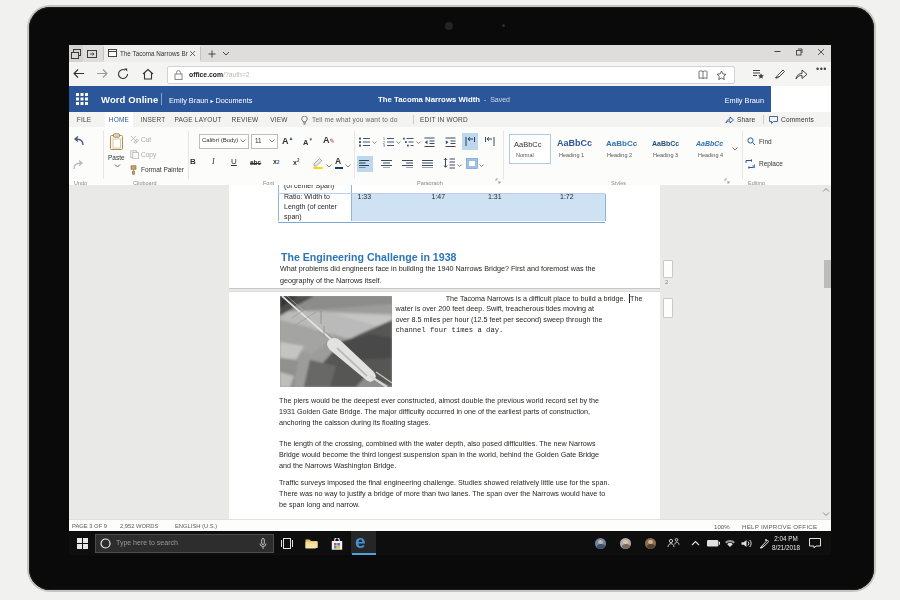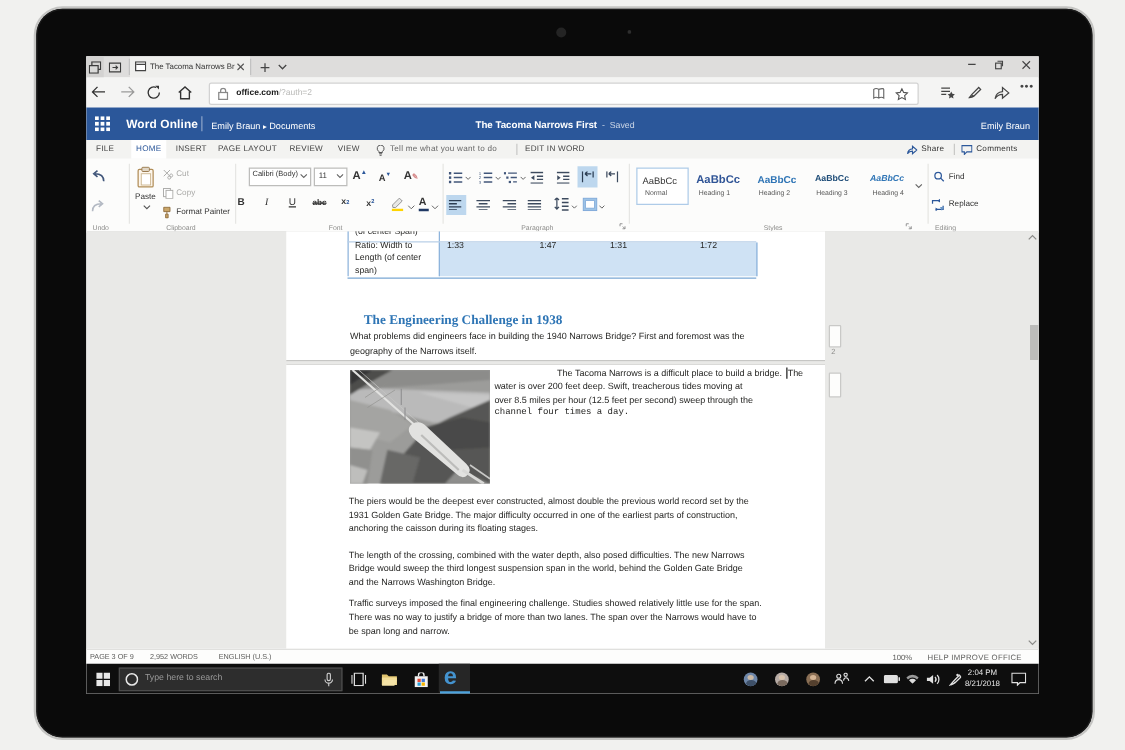--- a/index.html
+++ b/index.html
@@ -7,21 +7,21 @@
 .abs{position:absolute;}
 #tablet{position:absolute;left:29px;top:7px;width:845px;height:583px;background:#0a0a0a;border-radius:21px;box-shadow:0 0 0 2px #c4c4c2, inset 0 0 0 1px #1c1c1c;}
 #screen{position:absolute;left:40px;top:38px;width:762px;height:510px;background:#fff;overflow:hidden;}
 
 #tabbar{position:absolute;left:0;top:0;width:762px;height:17px;background:#dedddc;}
 #tabbar .sep{position:absolute;top:2px;width:1px;height:13px;background:#c2c2c2;}
 
 #addr{position:absolute;left:0;top:17px;width:762px;height:24px;background:#f4f4f3;}
 #urlfield{position:absolute;left:98px;top:4px;width:566px;height:16px;background:#fff;border:1px solid #d2d2d2;border-radius:2px;}
 
-#bluebar{position:absolute;left:0;top:41px;width:762px;height:26px;background:#2b579a;color:#fff;}
+#bluebar{position:absolute;left:0;top:41px;width:702px;height:26px;background:#2b579a;color:#fff;}
 
 #menurow{position:absolute;left:0;top:67px;width:762px;height:15px;background:#f3f3f1;color:#444;}
 .mtab{position:absolute;top:0;height:15px;line-height:15px;font-size:6.5px;letter-spacing:.2px;text-align:center;}
 
 #ribbon{position:absolute;left:0;top:82px;width:762px;height:58px;background:#fcfcfb;border-bottom:1px solid #d8d8d6;}
 .rsep{position:absolute;top:4px;width:1px;height:48px;background:#e6e6e4;}
 .rlabel{position:absolute;top:53px;font-size:5.5px;color:#8a8a88;white-space:nowrap;}
 .rtxt{position:absolute;font-size:6.5px;color:#333;white-space:nowrap;}
 .dim{color:#a9a9a7;}
 
@@ -133,21 +133,21 @@
               <rect x="4.5" y="4.5" width="3" height="3"></rect>
               <rect x="9" y="4.5" width="3" height="3"></rect>
               <rect x="0" y="9" width="3" height="3"></rect>
               <rect x="4.5" y="9" width="3" height="3"></rect>
               <rect x="9" y="9" width="3" height="3"></rect>
             </g>
           </svg>
         <div class="abs" style="left:32px;top:8px;font-size:9.5px;font-weight:bold;letter-spacing:.1px;">Word Online</div>
         <div class="abs" style="left:92px;top:7px;width:1px;height:12px;background:rgba(255,255,255,.45);"></div>
         <div class="abs" style="left:100px;top:9.5px;font-size:7.3px;">Emily Braun <span style="font-size:6px;">▸</span> Documents</div>
-        <div class="abs" style="left:-6px;top:9px;width:762px;text-align:center;font-size:7.8px;"><span style="font-weight:bold;">The Tacoma Narrows First</span><span style="opacity:.75;font-size:7px;">&nbsp;&nbsp;-&nbsp;&nbsp;Saved</span></div>
+        <div class="abs" style="left:-6px;top:9px;width:762px;text-align:center;font-size:7.8px;"><span style="font-weight:bold;">The Tacoma Narrows Width</span><span style="opacity:.75;font-size:7px;">&nbsp;&nbsp;-&nbsp;&nbsp;Saved</span></div>
         <div class="abs" style="right:7px;top:9.5px;font-size:7.3px;">Emily Braun</div>
       </div>
       <div id="menurow">
         <div class="mtab" style="left:3px;width:24px;">FILE</div>
         <div class="mtab" style="left:36px;width:28px;background:#fff;color:#2b579a;">HOME</div>
         <div class="mtab" style="left:70px;width:28px;">INSERT</div>
         <div class="mtab" style="left:104px;width:50px;">PAGE LAYOUT</div>
         <div class="mtab" style="left:160px;width:32px;">REVIEW</div>
         <div class="mtab" style="left:196px;width:28px;">VIEW</div>
         <svg class="abs" style="left:232px;top:3.5px" width="7" height="9" viewBox="0 0 7 9">
@@ -379,21 +379,21 @@
         <div class="abs" style="left:209px;top:7.8px;width:327px;height:0.8px;background:#b9d0e8;"></div>
         <div class="body-t" style="left:215px;top:-2.7px;font-size:7px;">(of center Span)</div>
         <div class="body-t" style="left:215px;top:7.6px;font-size:7px;">Ratio: Width to</div>
         <div class="body-t" style="left:215px;top:17.8px;font-size:7px;">Length (of center</div>
         <div class="body-t" style="left:215px;top:27.9px;font-size:7px;">span)</div>
         <div class="body-t" style="left:288.5px;top:7.6px;font-size:7px;">1:33</div>
         <div class="body-t" style="left:362.5px;top:7.6px;font-size:7px;">1:47</div>
         <div class="body-t" style="left:419px;top:7.6px;font-size:7px;">1:31</div>
         <div class="body-t" style="left:491px;top:7.6px;font-size:7px;">1:72</div>
 
-        <div class="abs" style="left:212px;top:65.8px;font-size:10.6px;font-weight:bold;font-family:Liberation Serif, serif;color:#2e75b5;white-space:nowrap;margin-left:10px;">The Engineering Challenge in 1938</div>
+        <div class="abs" style="left:212px;top:65.8px;font-size:10.6px;font-weight:bold;font-family:Liberation Sans, sans-serif;color:#2e75b5;white-space:nowrap;">The Engineering Challenge in 1938</div>
         <div class="body-t" style="left:211px;top:80.4px;text-align:center;">What problems did engineers face in building the 1940 Narrows Bridge? First and foremost was the</div>
         <div class="body-t" style="left:211px;top:91.9px;">geography of the Narrows itself.</div>
 
         <svg class="abs" style="left:211px;top:111px" width="112" height="91" viewBox="0 0 112 91">
           <defs>
               <filter id="pb" x="-8%" y="-8%" width="116%" height="116%">
                 <feGaussianBlur stdDeviation="1"></feGaussianBlur>
               </filter>
             </defs>
           <rect width="112" height="91" fill="#9c9c9a"></rect>
@@ -424,21 +424,21 @@
 
         <div class="body-t" style="left:328.7px;top:109.8px;margin-left:48px;">The Tacoma Narrows is a difficult place to build a bridge. <span style="border-left:1px solid #222;margin-left:1px;padding-left:0.5px;">T</span>he</div>
         <div class="body-t" style="left:326.5px;top:120.4px;">water is over 200 feet deep. Swift, treacherous tides moving at</div>
         <div class="body-t" style="left:326.5px;top:131.3px;">over 8.5 miles per hour (12.5 feet per second) sweep through the</div>
         <div class="body-t" style="left:326.5px;top:142px;font-family:Liberation Mono, monospace;">channel four times a day.</div>
 
         <div class="body-t" style="left:210px;top:212.2px;">The piers would be the deepest ever constructed, almost double the previous world record set by the</div>
         <div class="body-t" style="left:210px;top:222.9px;">1931 Golden Gate Bridge. The major difficulty occurred in one of the earliest parts of construction,</div>
         <div class="body-t" style="left:210px;top:233.6px;">anchoring the caisson during its floating stages.</div>
         <div class="body-t" style="left:210px;top:255.2px;">The length of the crossing, combined with the water depth, also posed difficulties. The new Narrows</div>
-        <div class="body-t" style="left:210px;top:265.8px;">Bridge would sweep the third longest suspension span in the world, behind the Golden Gate Bridge</div>
+        <div class="body-t" style="left:210px;top:265.8px;">Bridge would become the third longest suspension span in the world, behind the Golden Gate Bridge</div>
         <div class="body-t" style="left:210px;top:276.5px;">and the Narrows Washington Bridge.</div>
         <div class="body-t" style="left:210px;top:294.2px;">Traffic surveys imposed the final engineering challenge. Studies showed relatively little use for the span.</div>
         <div class="body-t" style="left:210px;top:304.9px;">There was no way to justify a bridge of more than two lanes. The span over the Narrows would have to</div>
         <div class="body-t" style="left:210px;top:315.6px;">be span long and narrow.</div>
 
         <div class="abs" style="left:594px;top:75px;width:8px;height:16px;background:#fdfdfc;border:1px solid #c9c9c7;border-radius:1px;"></div>
         <div class="abs" style="left:594px;top:113px;width:8px;height:18px;background:#fdfdfc;border:1px solid #c9c9c7;border-radius:1px;"></div>
         <div class="abs" style="left:596px;top:94px;font-size:6px;color:#8a8a88;">2</div>
 
         <svg class="abs" style="left:753px;top:2px" width="8" height="6" viewBox="0 0 8 6">

